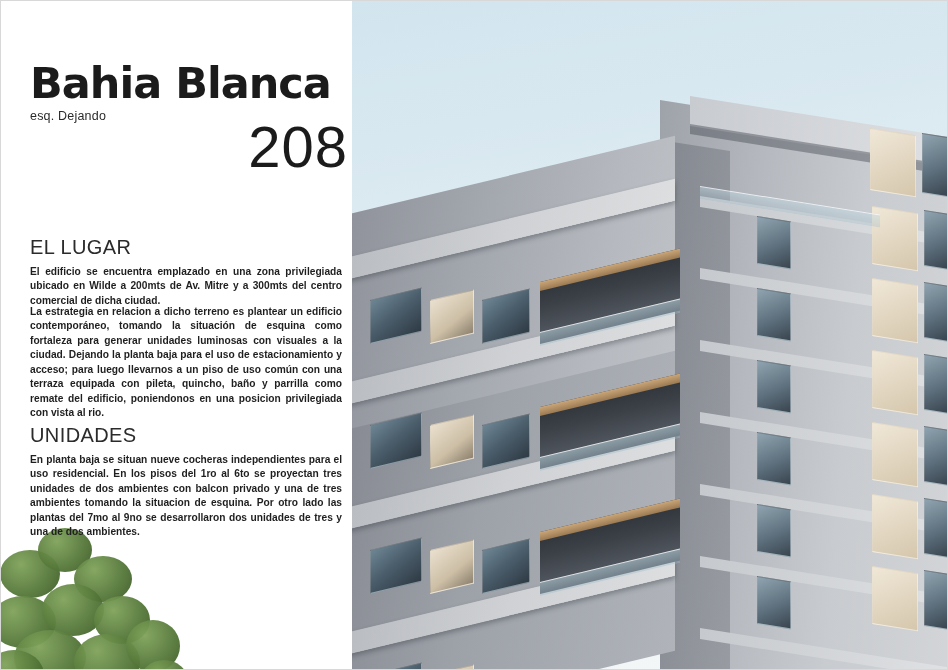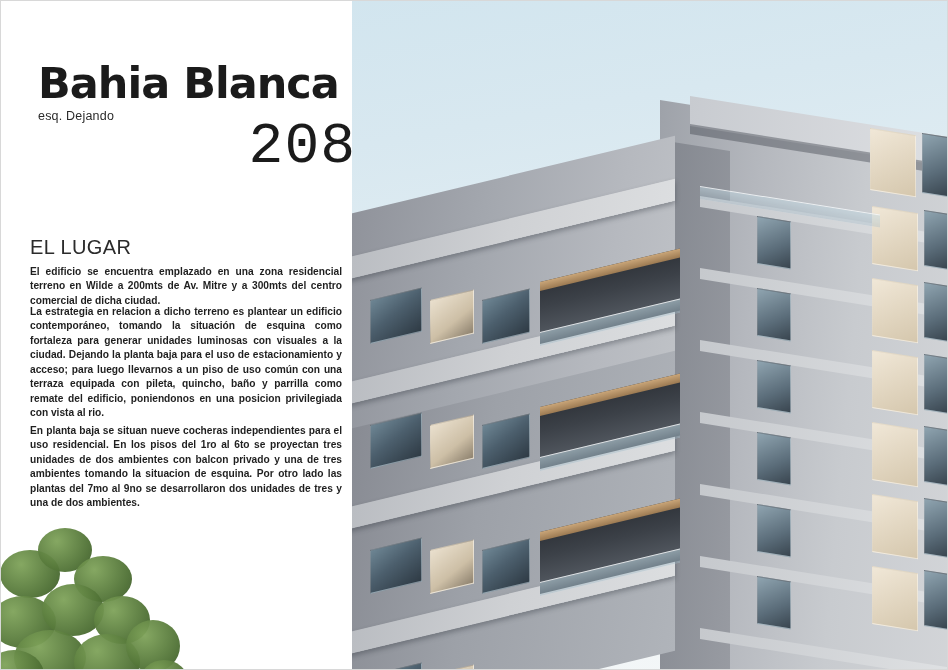--- a/index.html
+++ b/index.html
@@ -188,41 +188,41 @@
   .leaf {
     position: absolute;
     border-radius: 50% 50% 50% 50%;
     background: radial-gradient(circle at 35% 30%, #7fa35a, #4d6f33 70%, #3b5728 100%);
     opacity: .95;
   }
 
   
   .title-wrap {
     position: absolute;
-    left: 38px; top: 62px;
+    left: 30px; top: 62px;
     z-index: 8;
   }
   .title {
     font-family: "DejaVu Sans", sans-serif;
     font-weight: bold;
     font-size: 43px;
     letter-spacing: -1px;
     color: #1b1b1b;
     line-height: 1;
     white-space: nowrap;
   }
   .subtitle {
     font-family: "Liberation Sans", sans-serif;
     font-size: 12.5px;
     color: #2a2a2a;
     letter-spacing: .2px;
     margin-top: 4px;
   }
   .number {
-    font-family: Liberation Mono, monospace;
+    font-family: Liberation Sans, sans-serif;
     font-weight: 300;
     font-size: 58px;
     color: #1b1b1b;
     line-height: .95;
     text-align: right;
     width: 318px;
     margin-top: -4px;
     letter-spacing: 1px;
   }
 
@@ -354,28 +354,29 @@
   <div class="panel"></div>
 
   <div class="title-wrap">
     <div class="title">Bahia Blanca</div>
     <div class="subtitle">esq. Dejando</div>
     <div class="number">208</div>
   </div>
 
   <div class="section sec-lugar">
     <h2 class="sec-head">EL LUGAR</h2>
-    <p class="sec-body">El edificio se encuentra emplazado en una zona residencial terreno en Wilde a 200mts de Av. Mitre y a 300mts del centro comercial de dicha ciudad.</p>
+    <p class="sec-body">El edificio se encuentra emplazado en una zona privilegiada ubicado en Wilde a 200mts de Av. Mitre y a 300mts del centro comercial de dicha ciudad.</p>
   </div>
 
   <div class="section sec-edificio">
     <p class="sec-body">La estrategia en relacion a dicho terreno es plantear un edificio contemporáneo, tomando la situación de esquina como fortaleza para generar unidades luminosas con visuales a la ciudad. Dejando la planta baja para el uso de estacionamiento y acceso; para luego llevarnos a un piso de uso común con una terraza equipada con pileta, quincho, baño y parrilla como remate del edificio, poniendonos en una posicion privilegiada con vista al rio.</p>
   </div>
 
   <div class="section sec-unidades">
+    <h2 class="sec-head">UNIDADES</h2>
     <p class="sec-body">En planta baja se situan nueve cocheras independientes para el uso residencial. En los pisos del 1ro al 6to se proyectan tres unidades de dos ambientes con balcon privado y una de tres ambientes tomando la situacion de esquina. Por otro lado las plantas del 7mo al 9no se desarrollaron dos unidades de tres y una de dos ambientes.</p>
   </div>
 
   <div class="edge-line" style="left:0; top:0; width:948px; height:1px;"></div>
   <div class="edge-line" style="left:0; top:669px; width:948px; height:1px;"></div>
   <div class="edge-line" style="left:0; top:0; width:1px; height:670px;"></div>
   <div class="edge-line" style="left:947px; top:0; width:1px; height:670px;"></div>
 
 </div>
 

